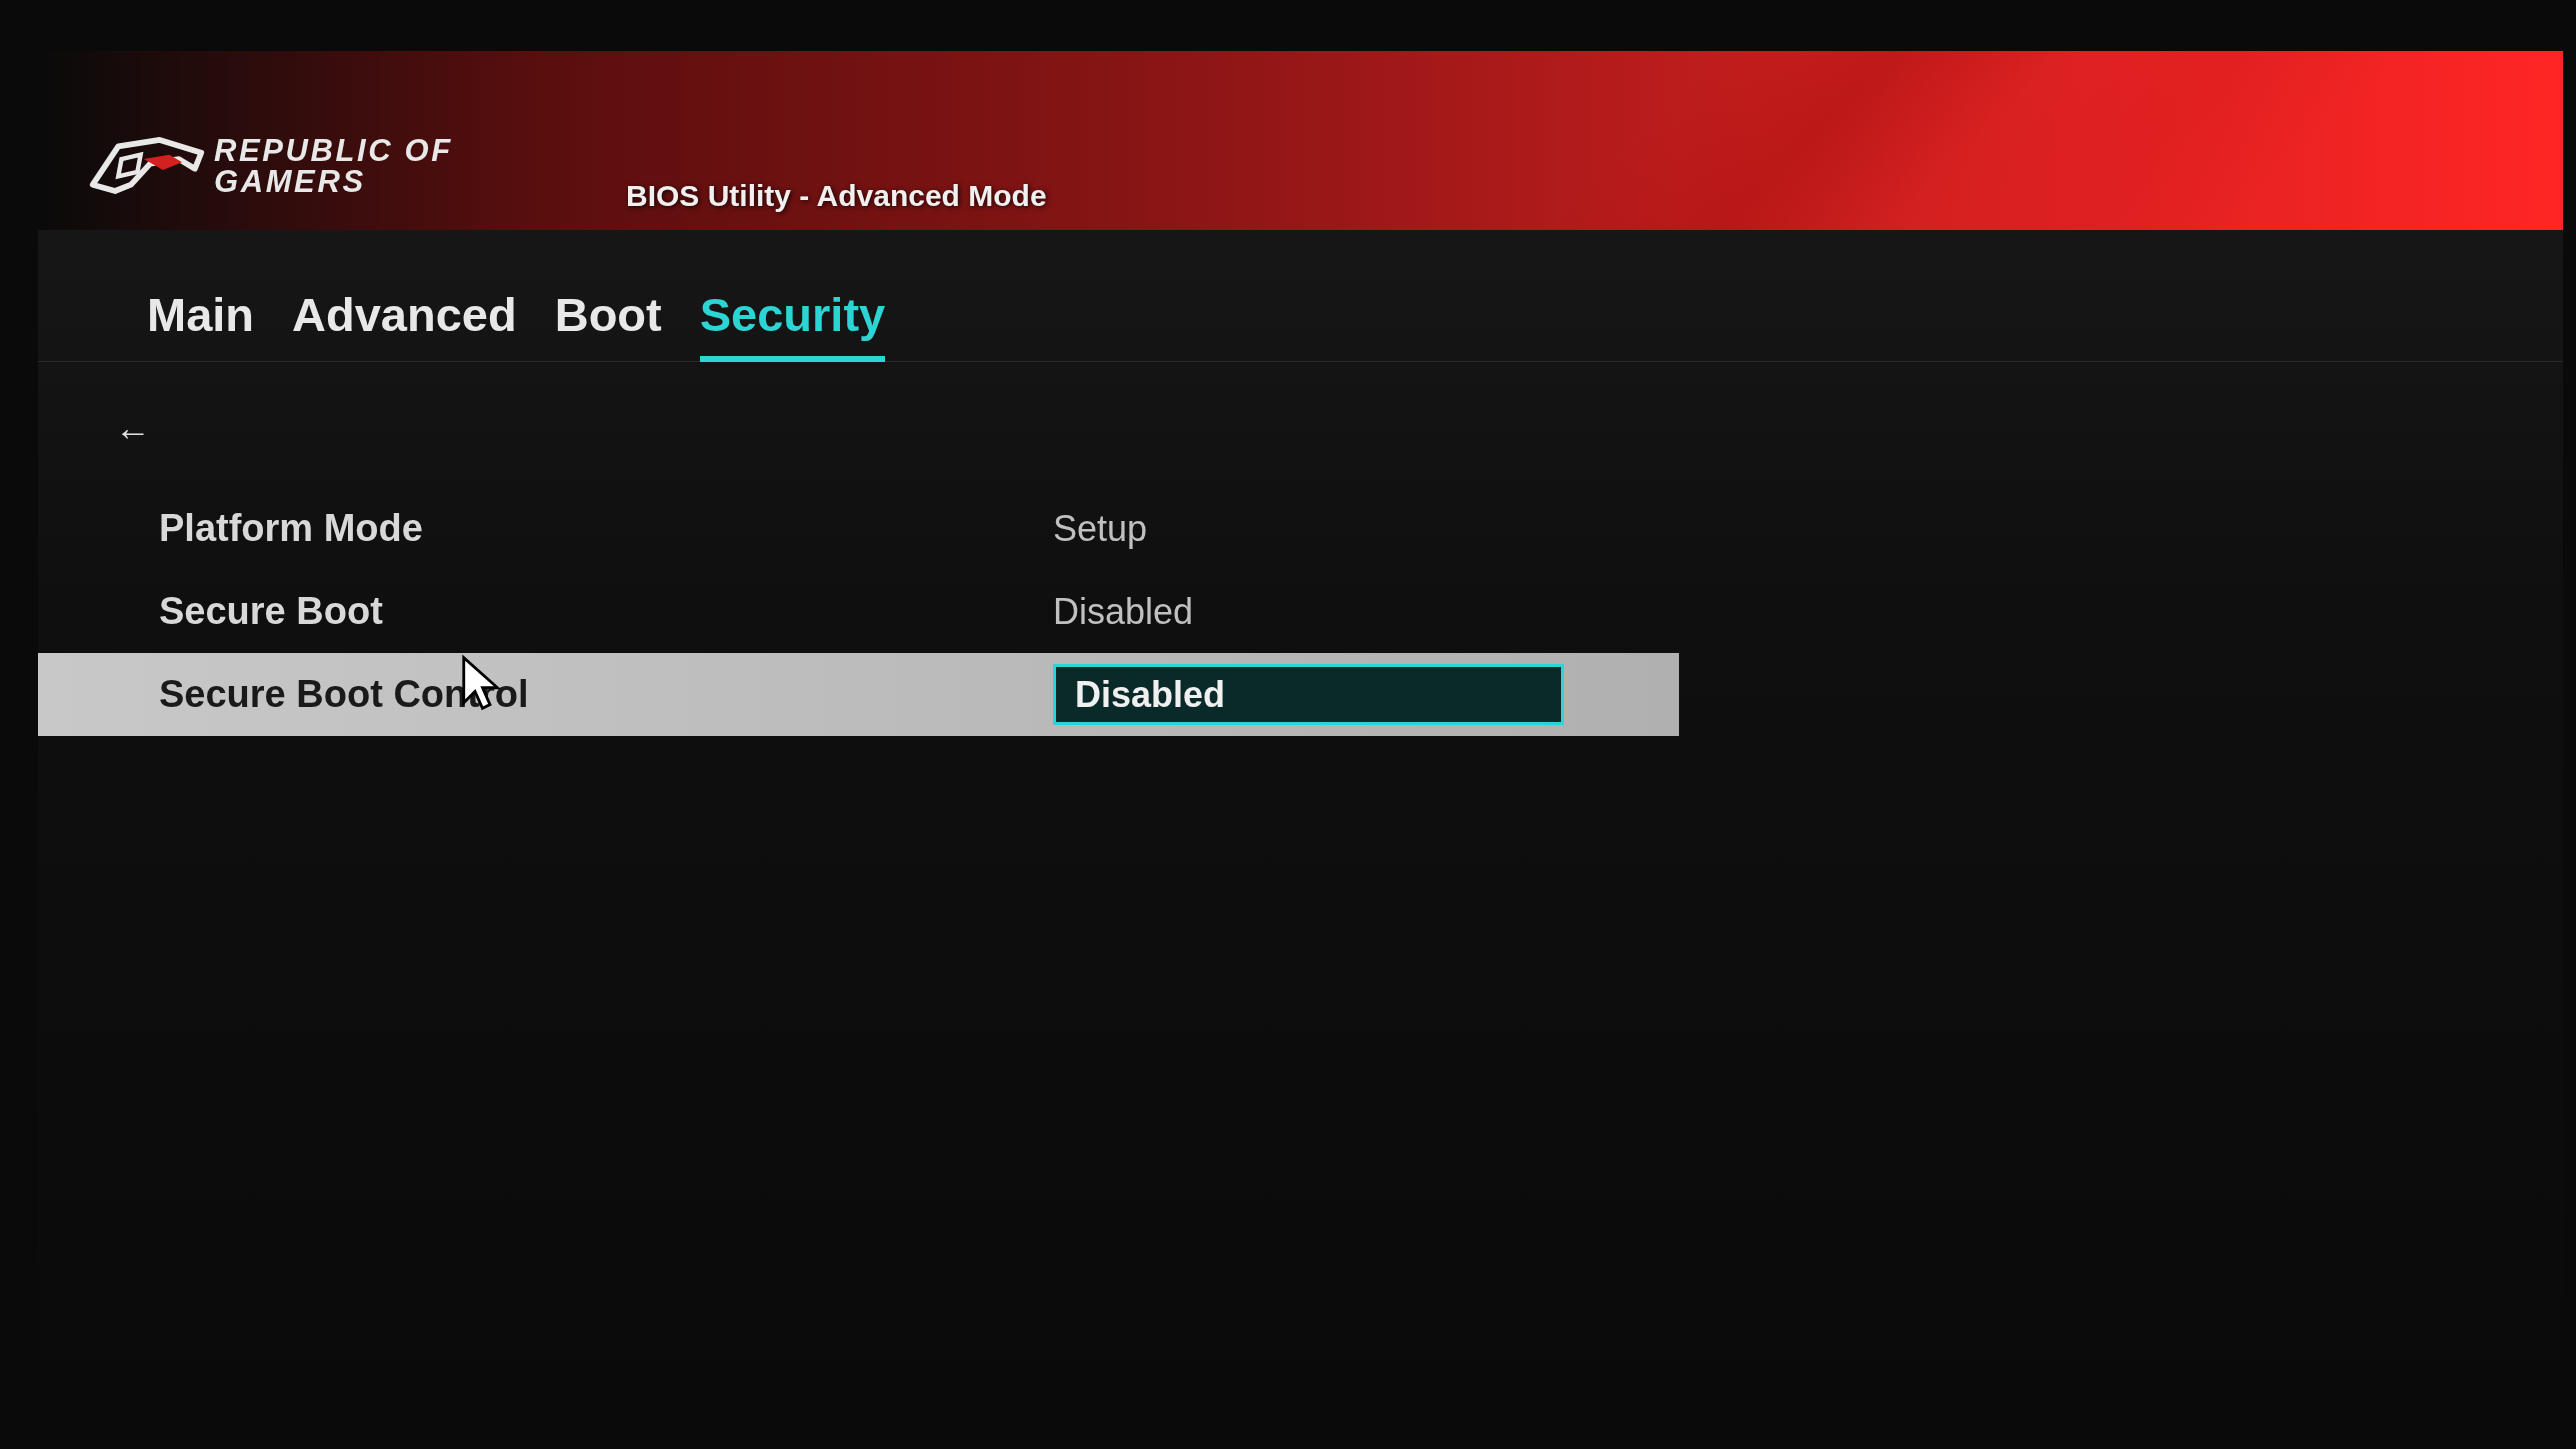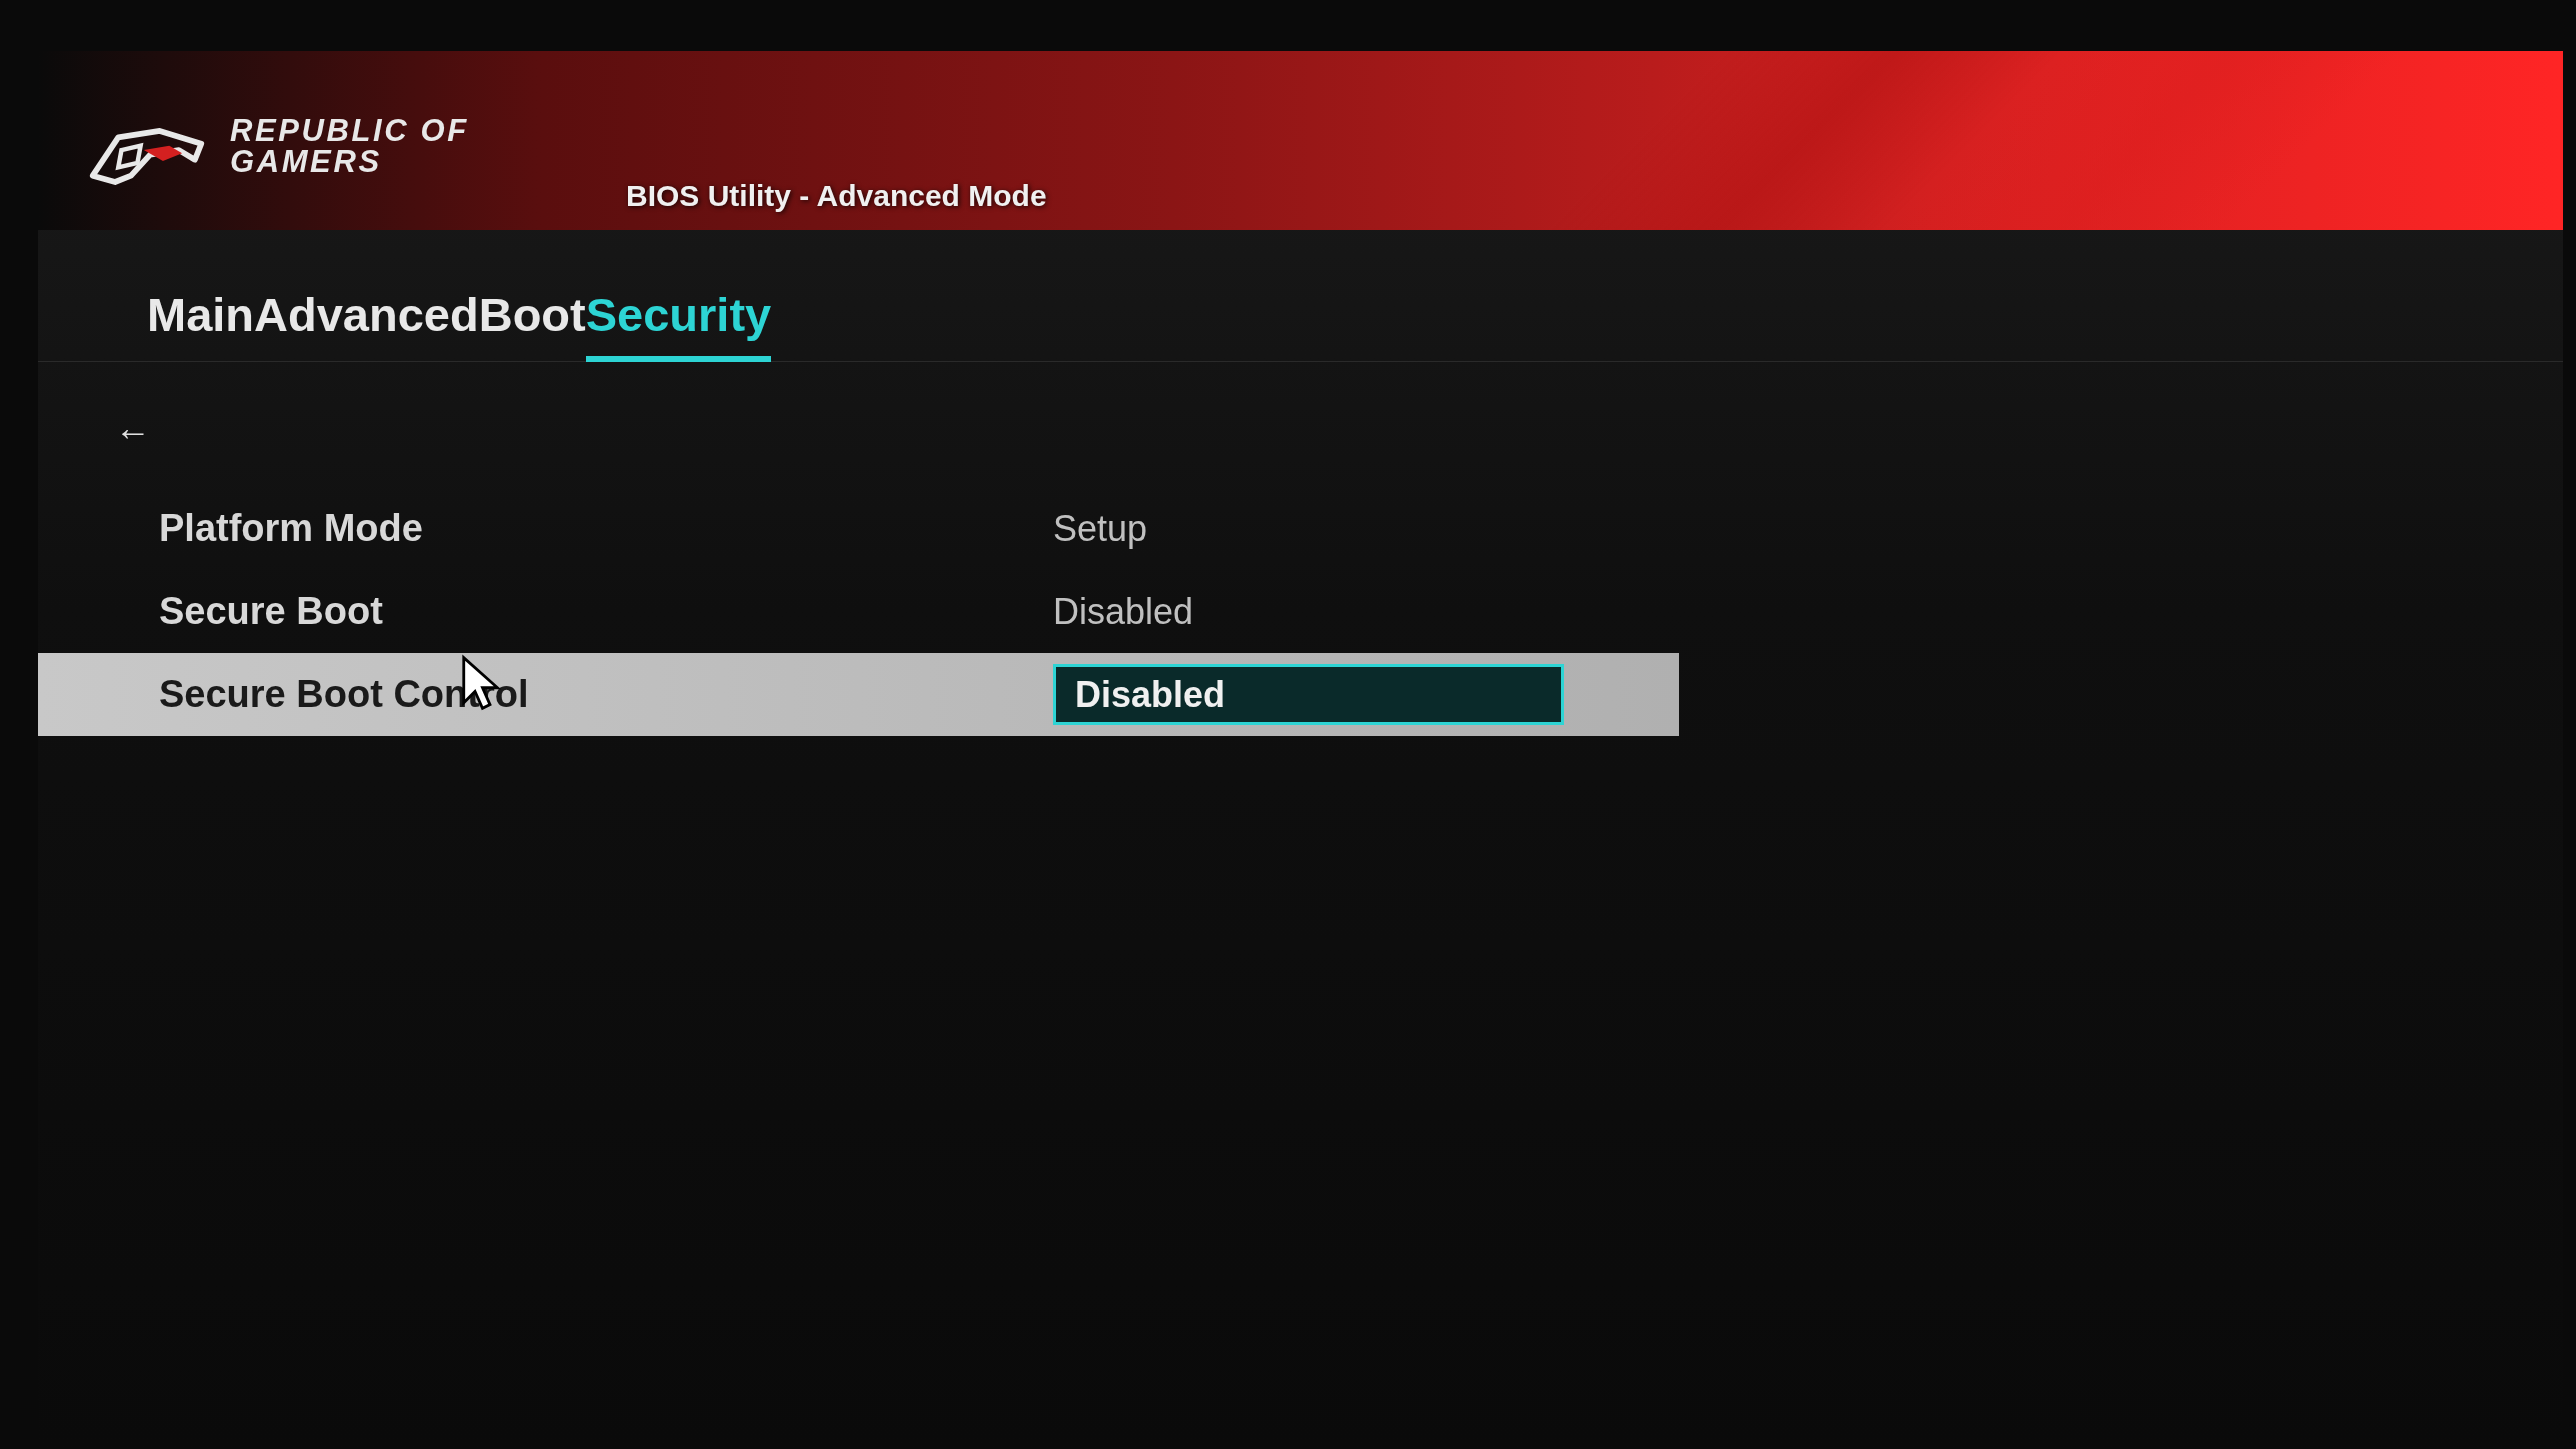--- a/index.html
+++ b/index.html
@@ -39,25 +39,25 @@
       top: 0;
       right: 0;
       width: 60%;
       height: 100%;
       background: linear-gradient(135deg, transparent 40%, rgba(180, 20, 20, 0.6) 50%, transparent 60%),
                   linear-gradient(135deg, transparent 60%, rgba(220, 30, 30, 0.5) 70%, transparent 80%);
     }
     
     .logo-container {
       position: absolute;
-      top: 64px;
+      top: 73px;
       left: 45px;
       display: flex;
-      align-items: flex-start;
-      gap: 19px;
+      align-items: center;
+      gap: 3px;
       z-index: 2;
     }
     
     .rog-logo {
       width: 128px;
       height: 83px;
     }
     
     .brand-text {
       display: flex;
@@ -76,20 +76,21 @@
       left: 588px;
       color: #f0f0f0;
       font-size: 30px;
       font-weight: 700;
       text-shadow: 1.3px 1.3px 5.1px rgba(0,0,0,0.8);
       z-index: 2;
     }
     
     .tabs {
       display: flex;
+      gap: 38px;
       padding: 57px 0 0 109px;
       border-bottom: 1.3px solid #2a2a2a;
     }
     
     .tab {
       color: #e8e8e8;
       font-size: 47px;
       font-weight: 700;
       padding-bottom: 19px;
       cursor: pointer;

